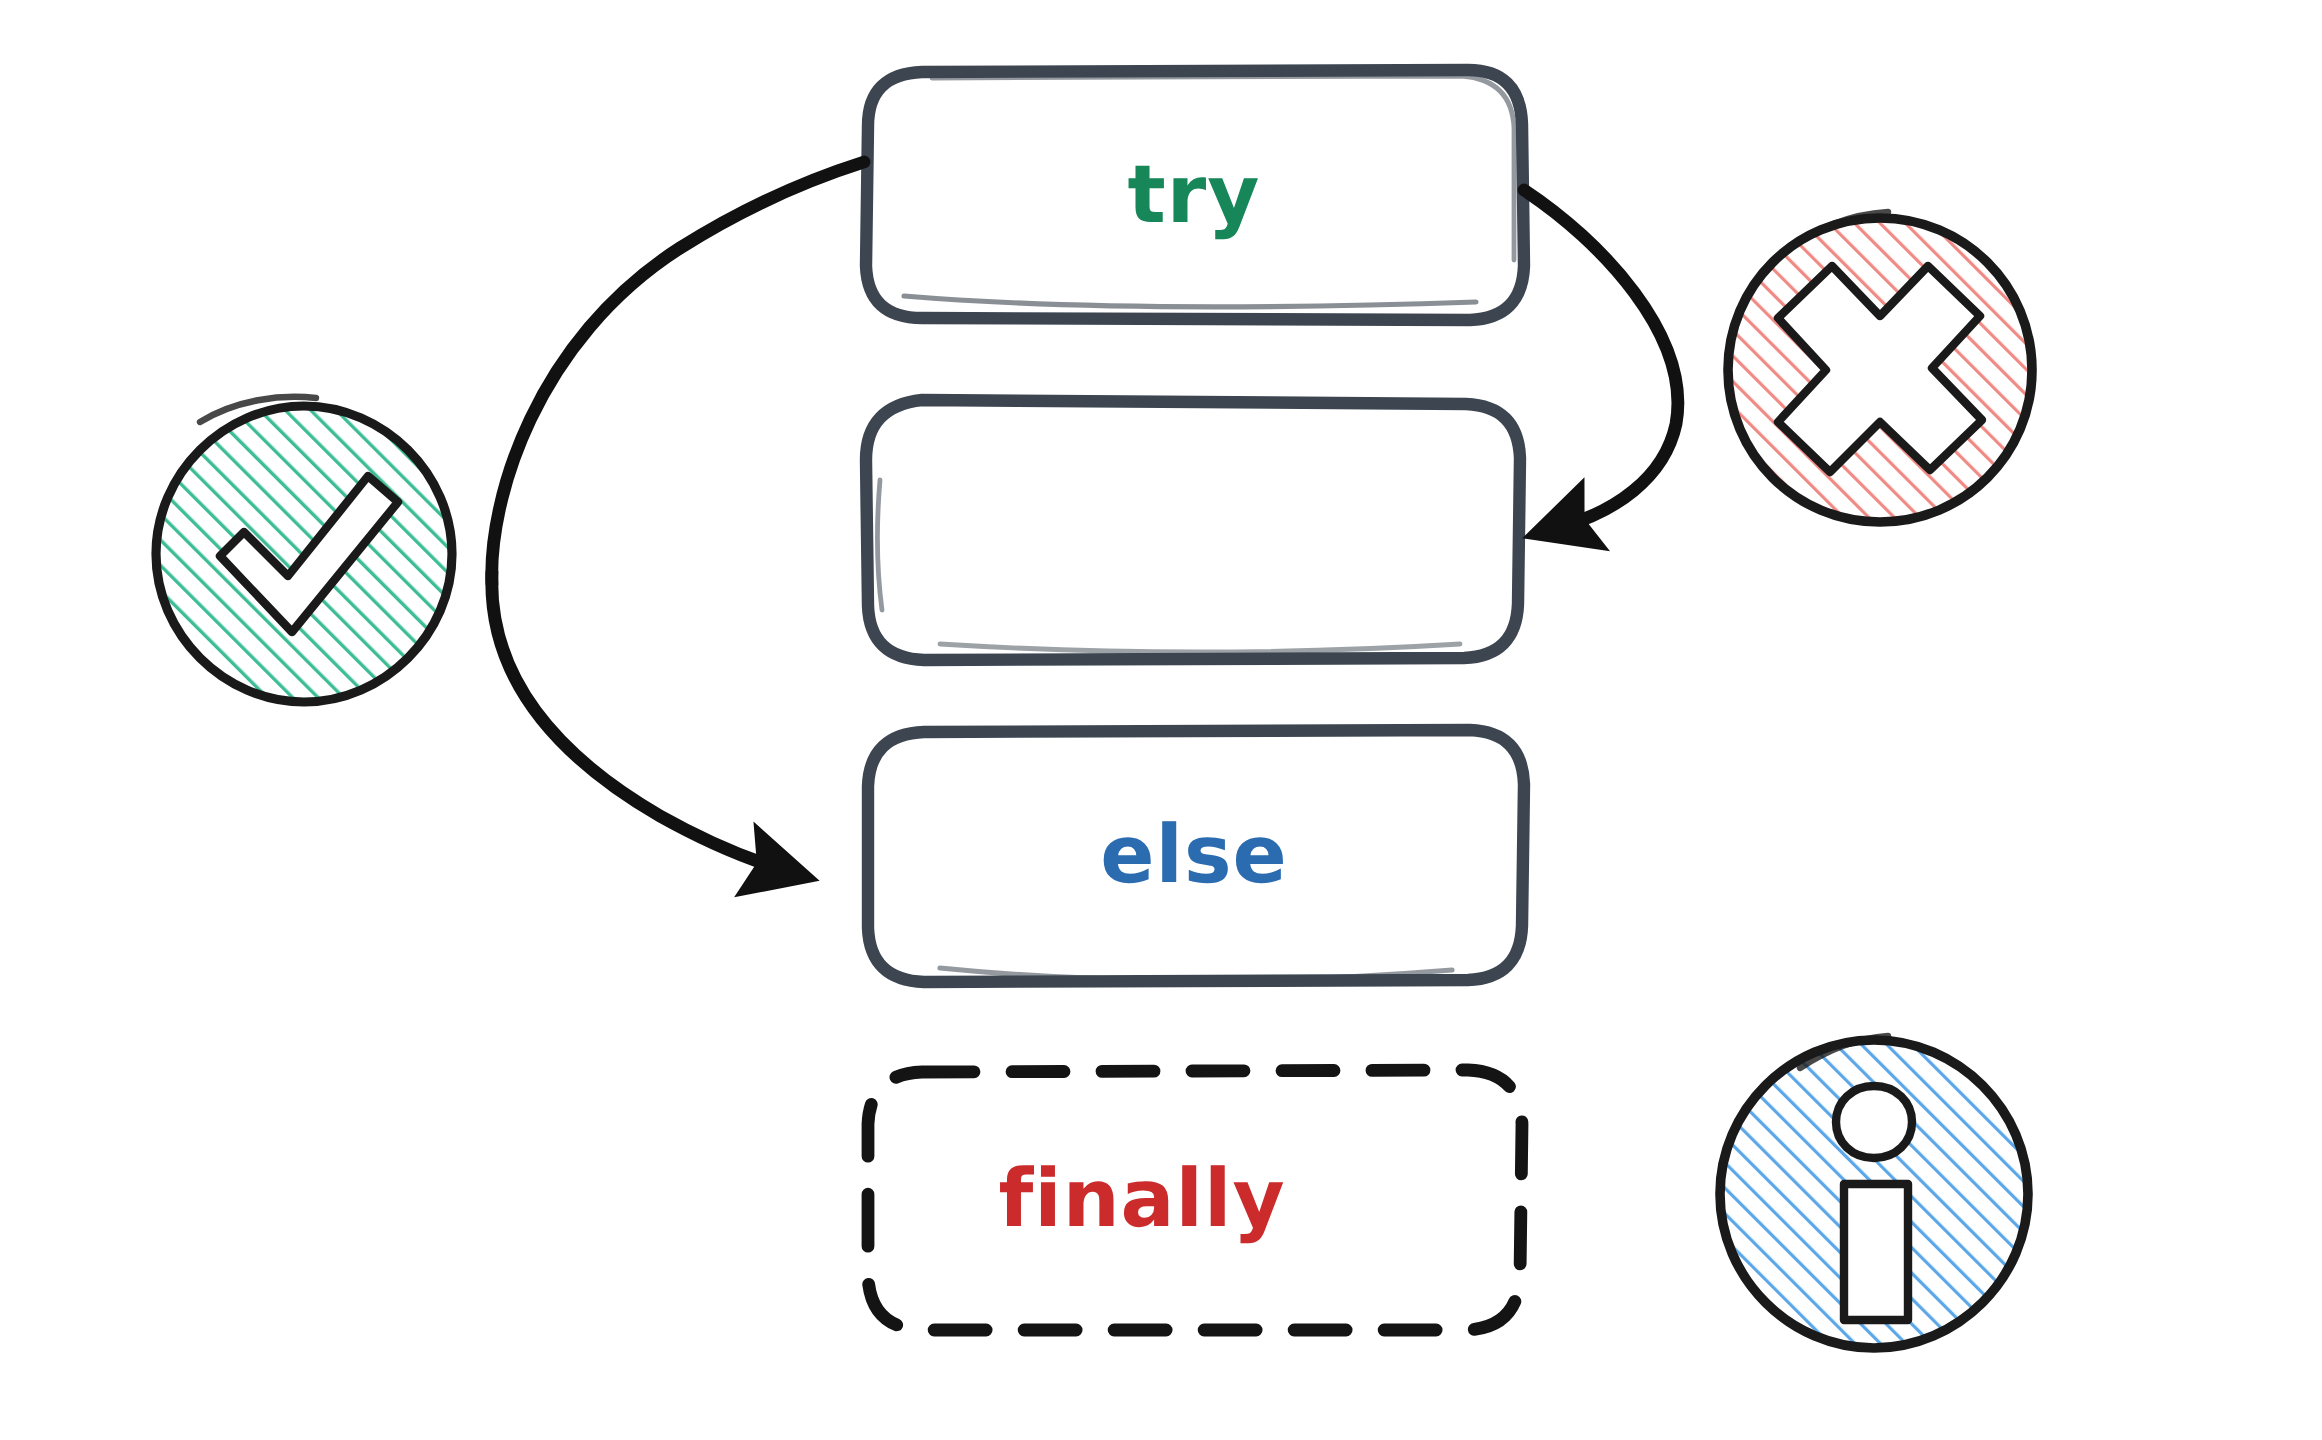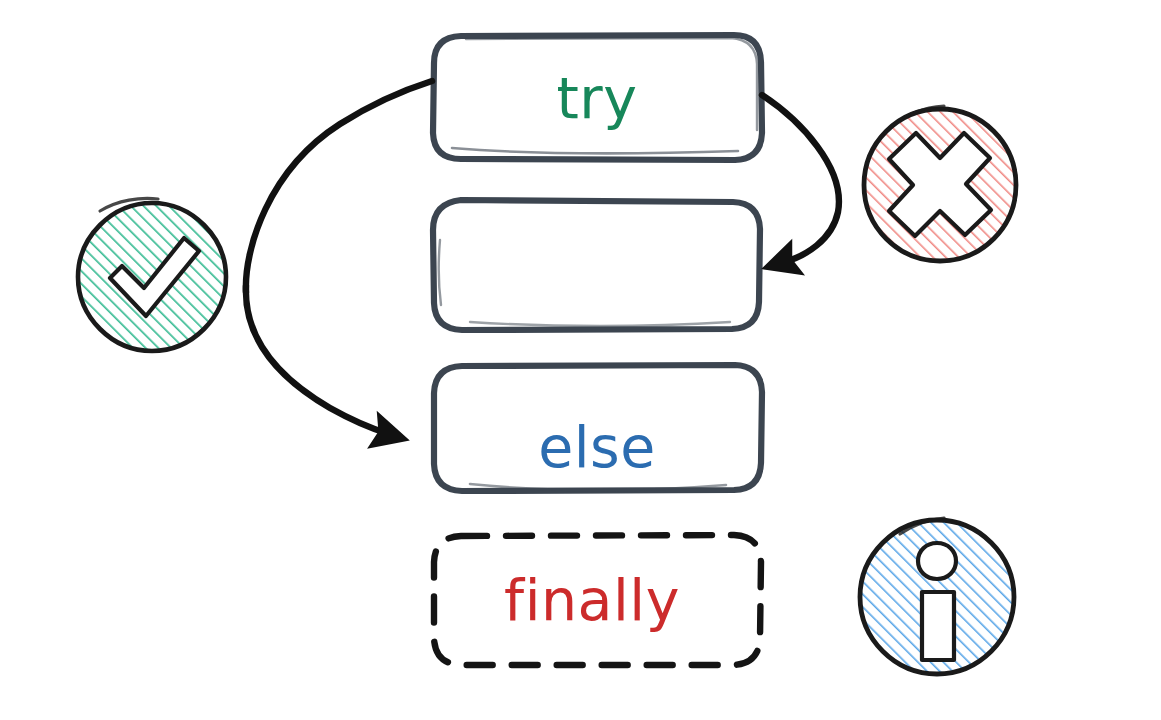--- a/index.html
+++ b/index.html
@@ -25,30 +25,30 @@
     inset: 0;
     width: 1161px;
     height: 720px;
   }
   .node-label {
     position: absolute;
     display: flex;
     align-items: center;
     justify-content: center;
     font-family: "DejaVu Sans", sans-serif;
-    font-size: 57px;
-    font-weight: 400;
+    font-size: 40px;
+    font-weight: 700;
     letter-spacing: 0.5px;
     white-space: nowrap;
     pointer-events: none;
   }
   #label-try    { left: 433px; top: 36px;  width: 328px; height: 124px; color: #17875a; }
   #label-except { left: 433px; top: 200px; width: 328px; height: 130px; color: #e8811c; }
-  #label-else   { left: 433px; top: 384px; width: 328px; height: 126px; color: #2b6cb0; }
-  #label-finally{ left: 428px; top: 535px; width: 328px; height: 130px; color: #cc2b2b; text-align: right; }
+  #label-else   { left: 433px; top: 365px; width: 328px; height: 126px; color: #2b6cb0; }
+  #label-finally{ left: 407px; top: 535px; width: 328px; height: 130px; color: #cc2b2b; text-align: right; }
   .hit {
     position: absolute;
     background: transparent;
   }
 </style>
 </head>
 <body>
 
 <div id="canvas">
 

